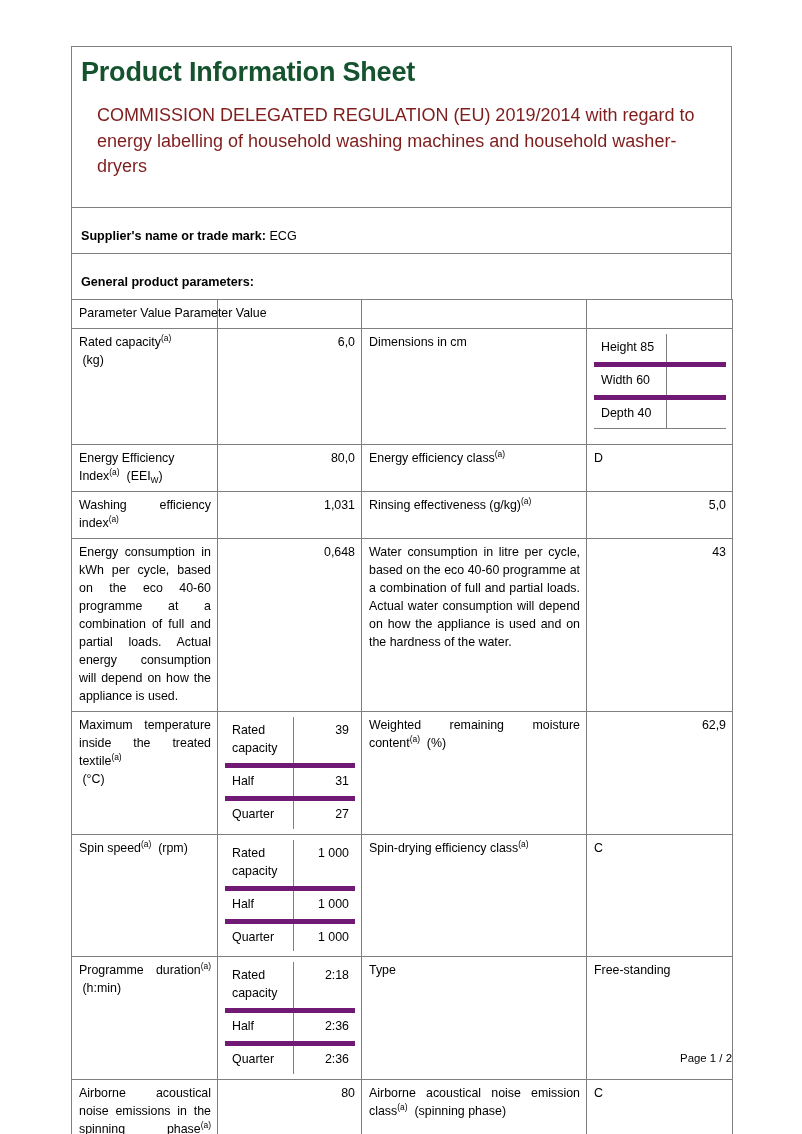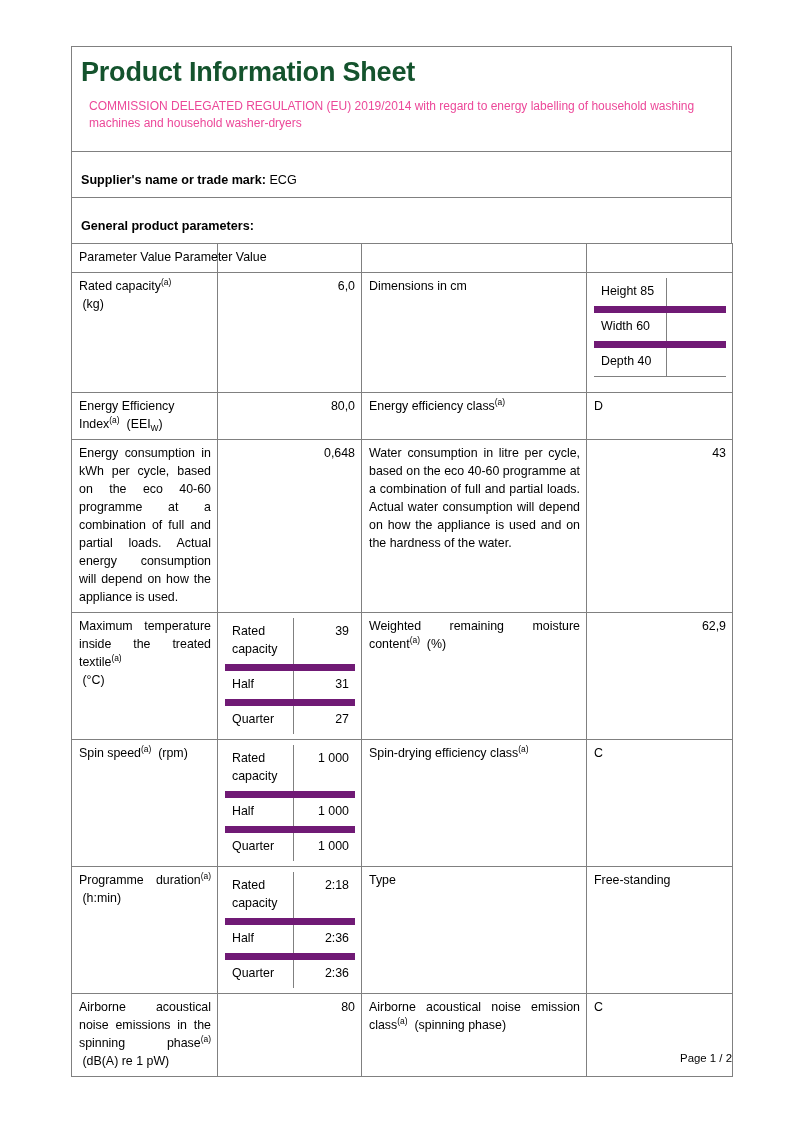--- a/index.html
+++ b/index.html
@@ -32,24 +32,24 @@
   }
   .doc-title {
     font-size: 27px;
     font-weight: bold;
     color: #14532d;
     line-height: 1.12;
     letter-spacing: -0.2px;
     margin: 0 0 11px 0;
   }
   .doc-subtitle {
-    font-size: 12px;
+    font-size: 18px;
     line-height: 1.42;
-    margin: 8px;
-    color: #ec4899;
+    margin: 16px;
+    color: #7f1d1d;
   }
 
   
   .info-row {
     border: 1px solid #808080;
     border-bottom: none;
     padding: 20px 9px 8px 9px;
     font-size: 12.6px;
     line-height: 1.35;
   }
@@ -93,21 +93,21 @@
 
   
   td.nest { padding: 0; }
   table.sub {
     width: 100%;
     border-collapse: collapse;
     table-layout: fixed;
   }
   table.sub td {
     border: none;
-    border-bottom: 7px solid #701a75;
+    border-bottom: 5px solid #701a75;
     padding: 5px 6px 5px 7px;
     font-size: 12.4px;
     line-height: 1.45;
     vertical-align: top;
   }
   table.sub tr:last-child td { border-bottom: none; }
   table.sub td.divr { border-right: 1px solid #808080; }
   table.sub td.blank { border-bottom: 1px solid #808080; margin-left: 8px; }
   table.sub tr:last-child td.blank { border-bottom: none; }
 
@@ -206,20 +206,28 @@
       <tr>
         <td>
           <span>Energy  Efficiency Index</span><sup>(a)</sup>
           &nbsp;<span>(EEI</span><sub>W</sub><span>)</span>
         </td>
         <td class="num">80,0</td>
         <td><span>Energy efficiency class</span><sup>(a)</sup></td>
         <td>D</td>
       </tr>
 
+      <tr>
+        <td class="just">
+          <span>Washing  efficiency index</span><sup>(a)</sup>
+        </td>
+        <td class="num">1,031</td>
+        <td><span>Rinsing effectiveness (g/kg)</span><sup>(a)</sup></td>
+        <td class="num">5,0</td>
+      </tr>
 
       <tr>
         <td class="just">Energy consumption in kWh per cycle, based on the eco 40-60 programme at a combination of full and partial loads. Actual energy consumption will depend on how the appliance is used.</td>
         <td class="num" style="vertical-align:top;">0,648</td>
         <td class="just-ind" style="padding-left:7px;">Water consumption in litre per cycle, based on the eco 40-60 programme at a combination of full and partial loads. Actual water consumption will depend on how the appliance is used and on the hardness of the water.</td>
         <td class="num">43</td>
       </tr>
 
       <tr>
         <td class="just">

